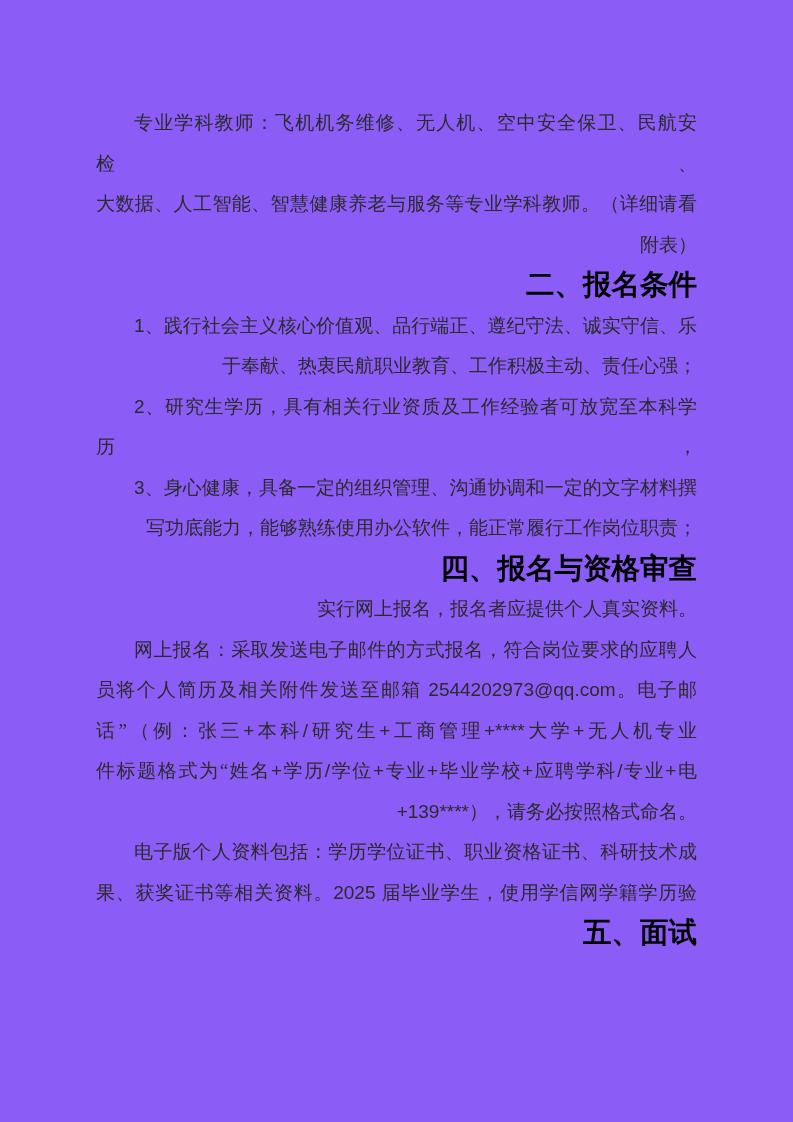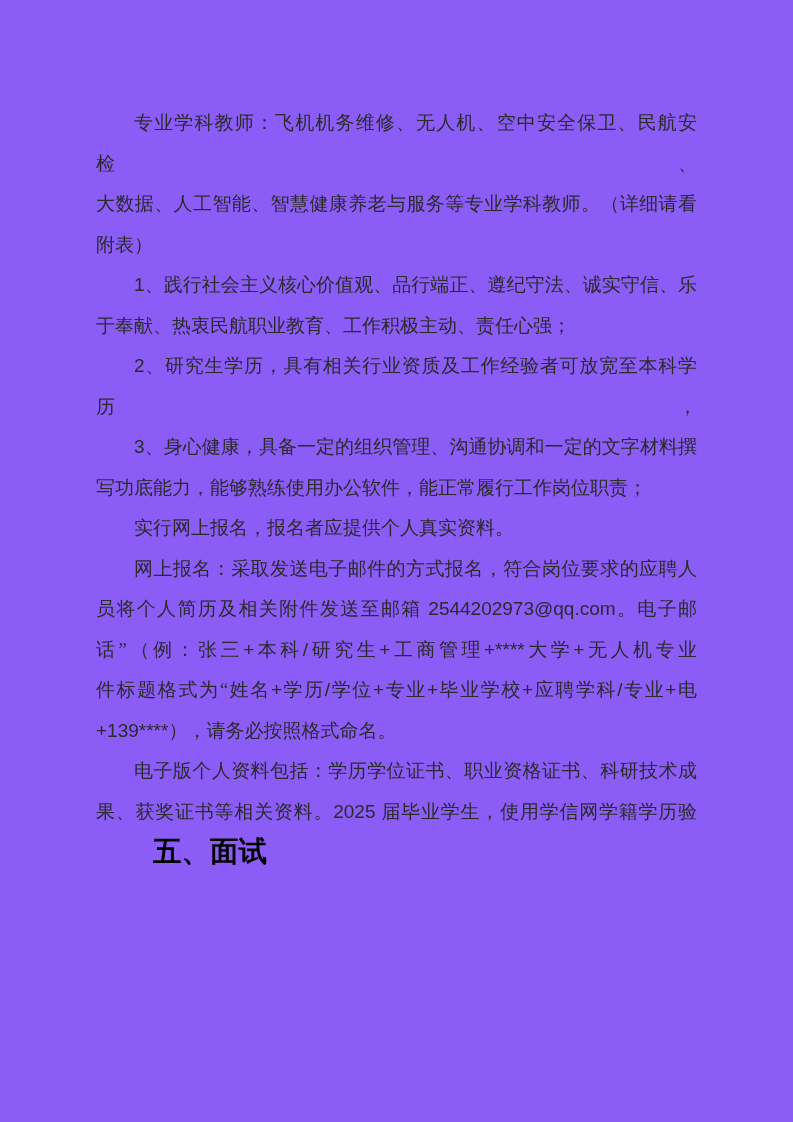--- a/index.html
+++ b/index.html
@@ -14,20 +14,21 @@
     font-family: "Liberation Serif", "DejaVu Serif", serif;
     font-size: 19px;
     line-height: 40.5px;
     color: #2b2b2b;
     overflow: hidden;
   }
   .ln {
     margin: 0;
     padding: 0;
     font-weight: normal;
+    text-align: right;
   }
   .ind { text-indent: 2em; }
   .just {
     text-align: justify;
     text-align-last: justify;
     -moz-text-align-last: justify;
     text-justify: inter-ideograph;
   }
   .hd {
     font-weight: bold;
@@ -42,28 +43,30 @@
 
 <div class="page">
 
   <section>
     <p class="ln ind just">专业学科教师：飞机机务维修、无人机、空中安全保卫、民航安检、</p>
     <p class="ln just">大数据、人工智能、智慧健康养老与服务等专业学科教师。（详细请看</p>
     <p class="ln">附表）</p>
   </section>
 
   <section>
+    <h2 class="ln hd">二、报名条件</h2>
     <p class="ln ind just"><span class="lat">1</span>、践行社会主义核心价值观、品行端正、遵纪守法、诚实守信、乐</p>
     <p class="ln">于奉献、热衷民航职业教育、工作积极主动、责任心强；</p>
     <p class="ln ind just"><span class="lat">2</span>、研究生学历，具有相关行业资质及工作经验者可放宽至本科学历，</p>
     <p class="ln ind just"><span class="lat">3</span>、身心健康，具备一定的组织管理、沟通协调和一定的文字材料撰</p>
     <p class="ln">写功底能力，能够熟练使用办公软件，能正常履行工作岗位职责；</p>
   </section>
 
   <section>
+    <h2 class="ln hd">四、报名与资格审查</h2>
     <p class="ln ind">实行网上报名，报名者应提供个人真实资料。</p>
     <p class="ln ind just">网上报名：采取发送电子邮件的方式报名，符合岗位要求的应聘人</p>
     <p class="ln just">员将个人简历及相关附件发送至邮箱<span class="lat"> 2544202973@qq.com</span>。电子邮</p>
     <p class="ln just">话”（例：张三<span class="lat">+</span>本科<span class="lat">/</span>研究生<span class="lat">+</span>工商管理<span class="lat">+****</span>大学<span class="lat">+</span>无人机专业</p>
     <p class="ln just">件标题格式为“姓名<span class="lat">+</span>学历<span class="lat">/</span>学位<span class="lat">+</span>专业<span class="lat">+</span>毕业学校<span class="lat">+</span>应聘学科<span class="lat">/</span>专业<span class="lat">+</span>电</p>
     <p class="ln"><span class="lat">+139****</span>），请务必按照格式命名。</p>
     <p class="ln ind just">电子版个人资料包括：学历学位证书、职业资格证书、科研技术成</p>
     <p class="ln just">果、获奖证书等相关资料。<span class="lat">2025 </span>届毕业学生，使用学信网学籍学历验</p>
   </section>
 

